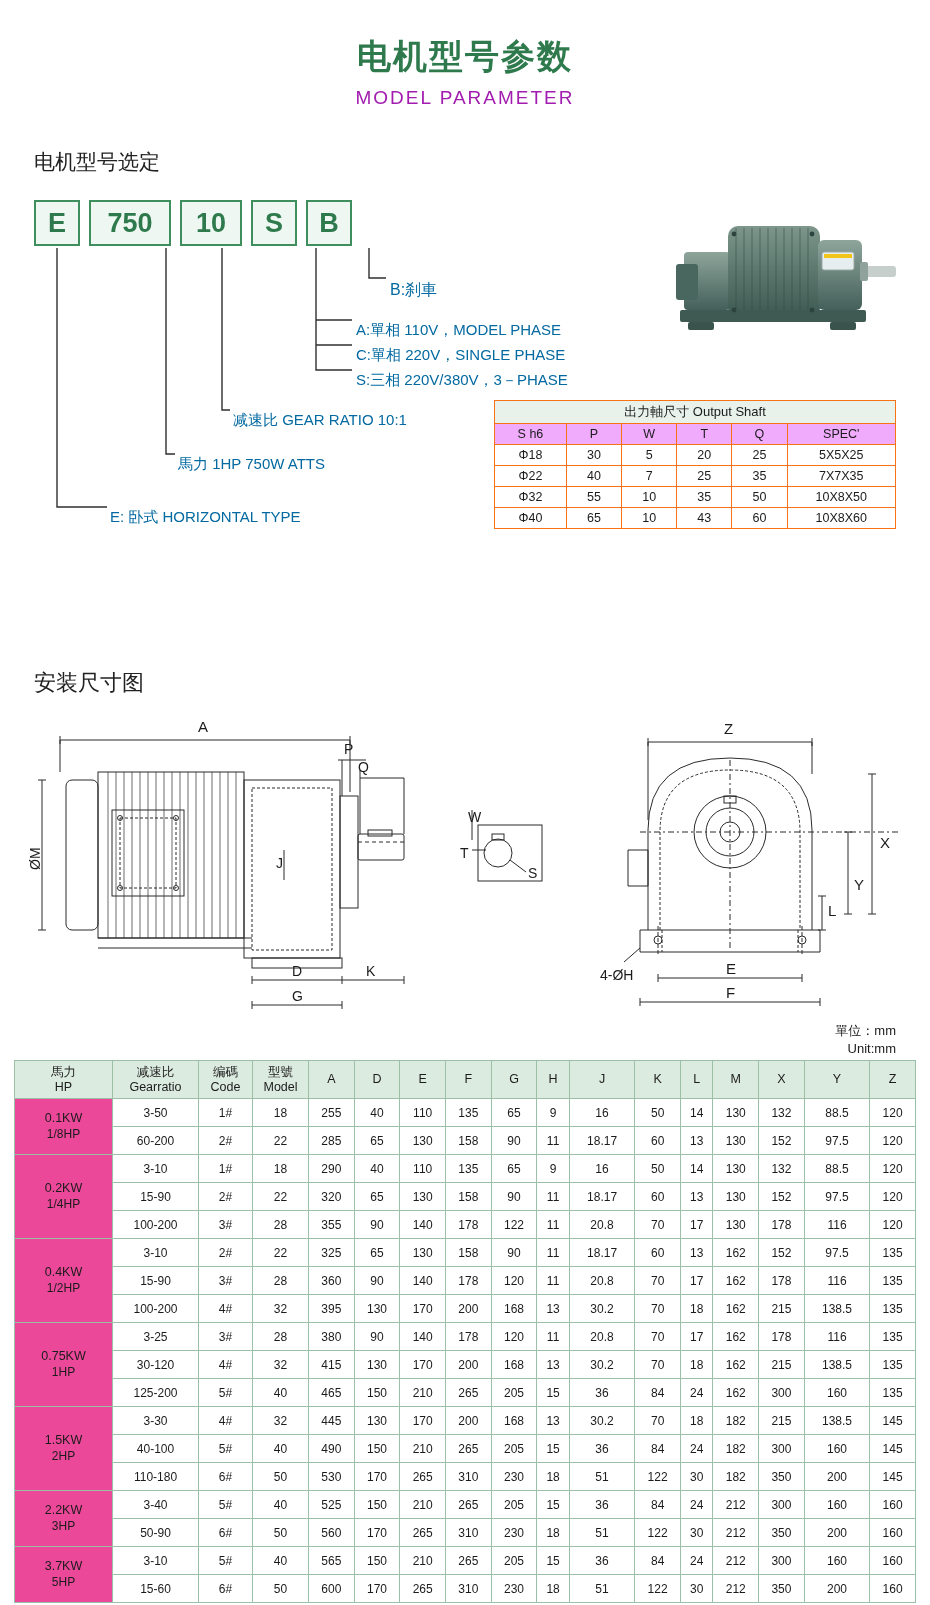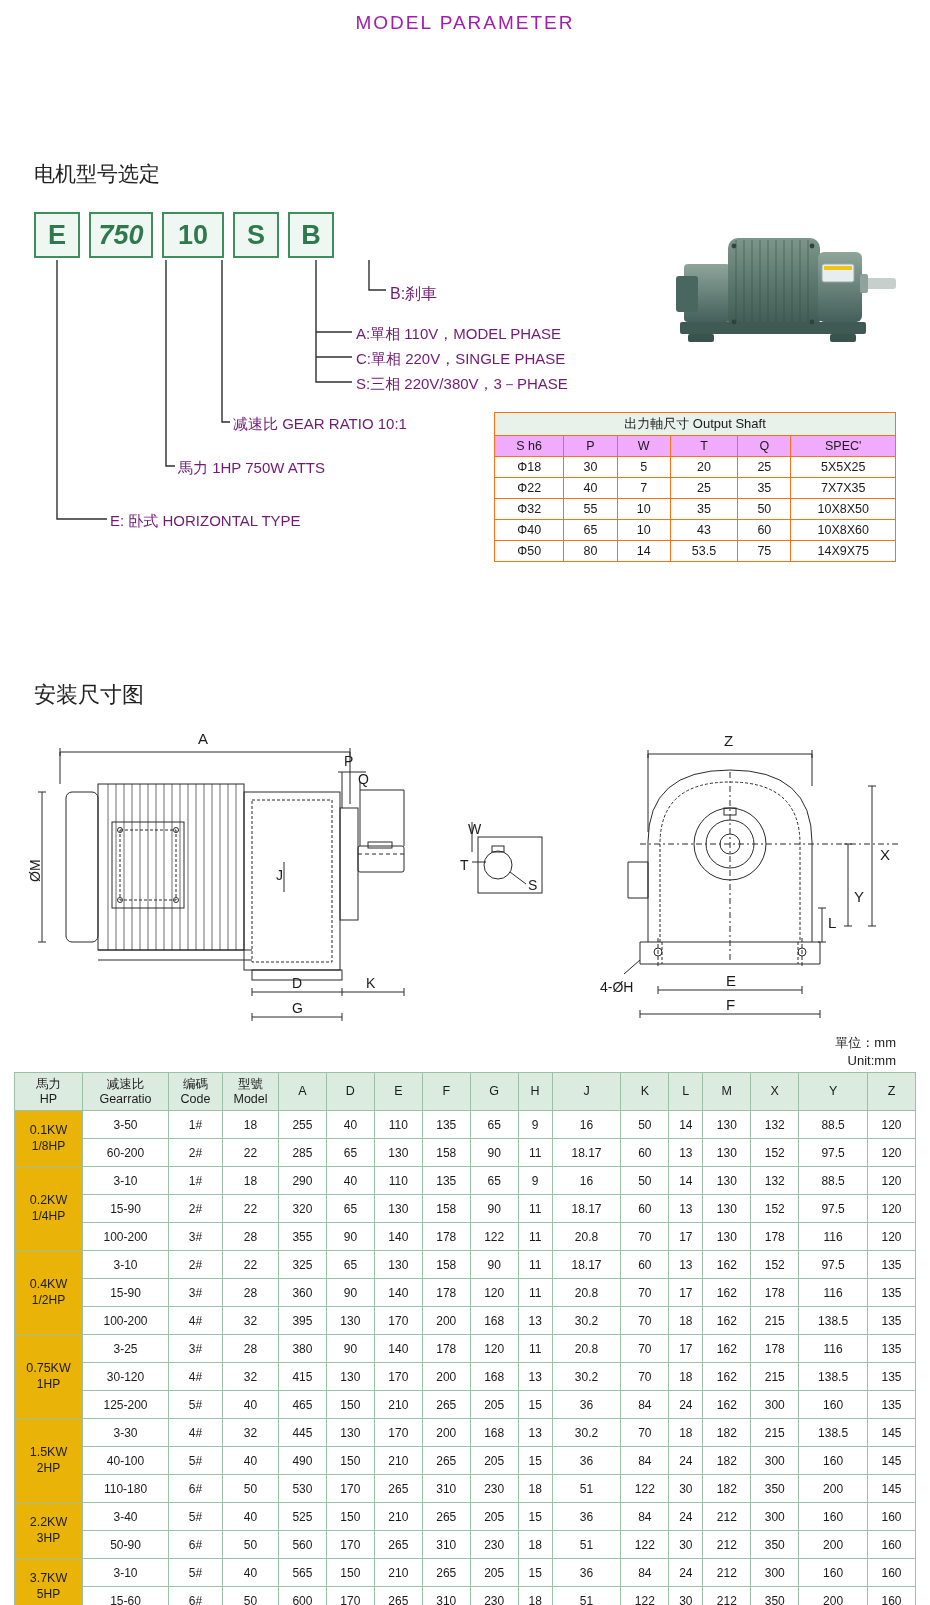--- a/index.html
+++ b/index.html
@@ -50,29 +50,29 @@
     color: #2f7a4d;
     font-size: 27px;
     font-weight: bold;
     height: 46px;
     display: flex;
     align-items: center;
     justify-content: center;
     padding: 0 10px;
   }
   .cb-e   { width: 46px; }
-  .cb-750 { width: 64px; font-style: italic; }
+  .cb-750 { width: 82px; }
   .cb-10  { width: 62px; }
   .cb-s   { width: 46px; }
   .cb-b   { width: 46px; }
 
   
   .leader { position:absolute; left:0; top:0; width:930px; height:1605px; pointer-events:none; }
 
-  .ann { position:absolute; font-size:15px; color:#701a75; white-space:nowrap; }
+  .ann { position:absolute; font-size:15px; color:#0369a1; white-space:nowrap;margin-top:8px; }
   #ann-b   { left:390px; top:272px; font-size:16px; }
   #ann-a   { left:356px; top:313px; }
   #ann-c   { left:356px; top:338px; }
   #ann-s   { left:356px; top:363px; }
   #ann-gr  { left:233px; top:403px; }
   #ann-hp  { left:178px; top:447px; }
   #ann-type{ left:110px; top:500px; }
 
   
   .os-table {
@@ -133,36 +133,37 @@
     color: #1b1b1b;
     padding: 0 1px;
   }
   table.spec thead th {
     background: #dcebe0;
     font-size: 12.5px;
     line-height: 1.2;
     height: 38px;
   }
   table.spec td.grp {
-    background: #eab308;
+    background: #ec4899;
     font-size: 12.5px;
     line-height: 1.25;
-    width: 68px;
+    width: 98px;
   }
   table.spec td.c1 { width: 86px; }
   table.spec td.c2 { width: 54px; }
   table.spec td.c3 { width: 56px; }
   .spec .hp-sub { font-size: 12px; }
   svg text { font-family: "Liberation Sans", sans-serif; }
 </style>
 </head>
 <body>
 
 <div class="page">
 
+  <div class="title-cn">电机型号参数</div>
   <div class="title-en">MODEL PARAMETER</div>
 
   <div class="sec-head" id="sec1-head">电机型号选定</div>
 
   <div class="code-row">
     <div class="code-box cb-e">E</div>
     <div class="code-box cb-750">750</div>
     <div class="code-box cb-10">10</div>
     <div class="code-box cb-s">S</div>
     <div class="code-box cb-b">B</div>
@@ -283,28 +284,20 @@
           <td>10X8X50</td>
         </tr>
         <tr>
           <td>Φ40</td>
           <td>65</td>
           <td>10</td>
           <td>43</td>
           <td>60</td>
           <td>10X8X60</td>
         </tr>
-        <tr>
-          <td>Φ50</td>
-          <td>80</td>
-          <td>14</td>
-          <td>53.5</td>
-          <td>75</td>
-          <td>14X9X75</td>
-        </tr>
       </tbody>
   </table>
 
   <div class="sec-head" id="sec2-head">安装尺寸图</div>
 
   <svg class="draw" id="draw-left" viewBox="0 0 560 330">
     <g stroke="#2b2b2b" fill="none" stroke-width="1">
 
       <line x1="40" y1="40" x2="330" y2="40"></line>
       <path d="M40,36 L40,44 M330,36 L330,44"></path>

